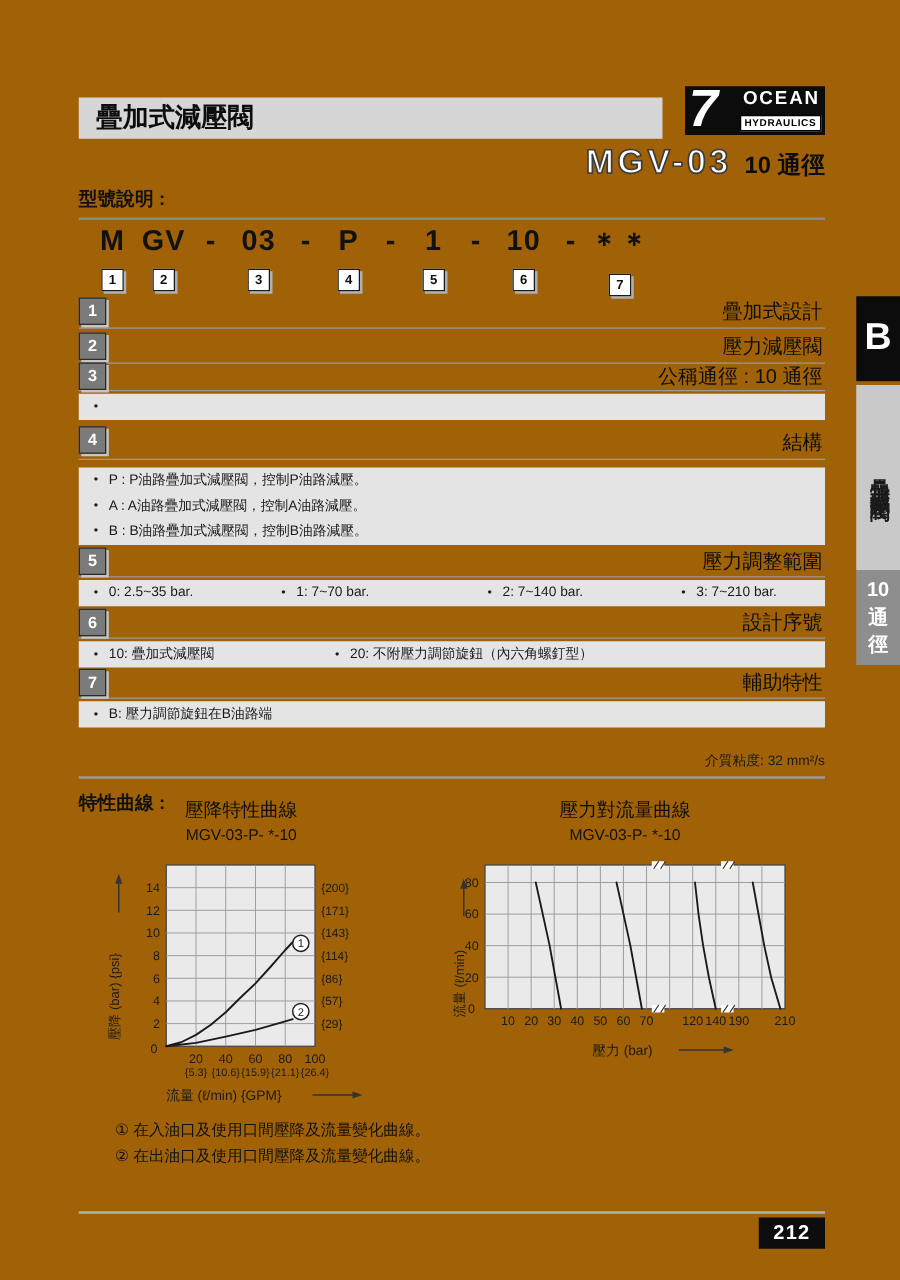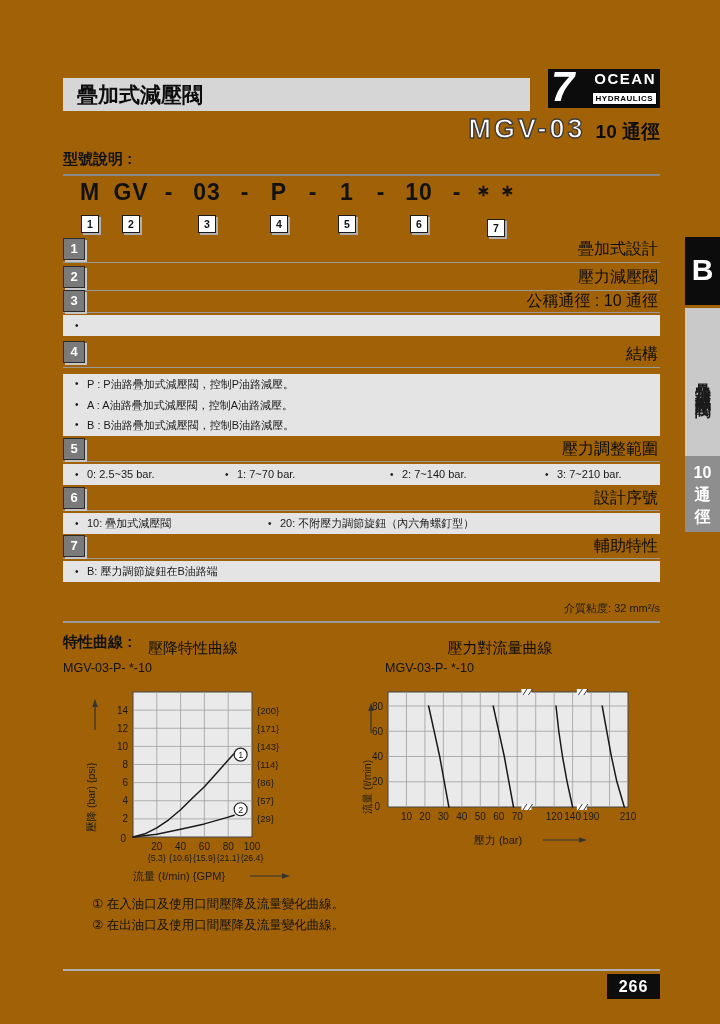--- a/index.html
+++ b/index.html
@@ -42,21 +42,21 @@
   .note .blt{position:absolute;font-size:10px;}
   .note .ntxt{position:absolute;white-space:nowrap;}
   .noteblock{left:63px;top:374px;width:597px;height:62px;background:#e4e4e4;font-size:11px;color:#1a1a1a;}
   .noteblock .nline{position:relative;height:20.6px;line-height:20.6px;padding-left:24px;}
   .noteblock .blt{position:absolute;left:12px;font-size:10px;}
 
   
   .curves-head{left:63px;top:597px;font-size:15px;font-weight:bold;margin-top:36px;}
   .viscosity{top:601px;right:60px;font-size:11px;color:#1a1a1a;}
   .chart-title{font-size:15px;font-weight:500;text-align:center;color:#0d0d0d;}
-  .chart-sub{font-size:12.5px;text-align:left;color:#111;}
+  .chart-sub{font-size:12.5px;text-align:center;color:#111;}
   svg text{font-family:"Liberation Sans","DejaVu Sans",sans-serif;fill:#1a1a1a;}
   .footnote{left:92px;font-size:12.5px;color:#111;}
 
   
   .footer-rule{left:63px;top:969px;width:597px;height:2px;background:#b0b0b0;}
   .page-badge{left:607px;top:974px;width:53px;height:25px;background:#0d0d0d;color:#fff;
               font-size:16px;font-weight:bold;text-align:center;line-height:25px;letter-spacing:1px;}
 
   
   .side-b{left:685px;top:237px;width:35px;height:68px;background:#0c0c0c;color:#fff;
@@ -316,21 +316,21 @@
       <polygon points="229,154 221,151.2 221,156.8" fill="#333"></polygon>
       <text transform="translate(13,128) rotate(-90)" font-size="10.5">流量 (ℓ/min)</text>
       <line x1="13" y1="47" x2="13" y2="24" stroke="#333" stroke-width="1.2"></line>
       <polygon points="13,17 10.2,25 15.8,25" fill="#333"></polygon>
     </svg>
 
   <div class="abs footnote" style="top:917px">② 在出油口及使用口間壓降及流量變化曲線。</div>
   <div class="abs footnote" style="top:896px">① 在入油口及使用口間壓降及流量變化曲線。</div>
 
   <div class="abs footer-rule"></div>
-  <div class="abs page-badge">266</div>
+  <div class="abs page-badge">212</div>
 
   <div class="abs side-b">B</div>
   <div class="abs side-group">
     <span>疊加式減壓閥</span>
   </div>
   <div class="abs side-size">
     <div>10</div>
     <div>通</div>
     <div>徑</div>
   </div>

